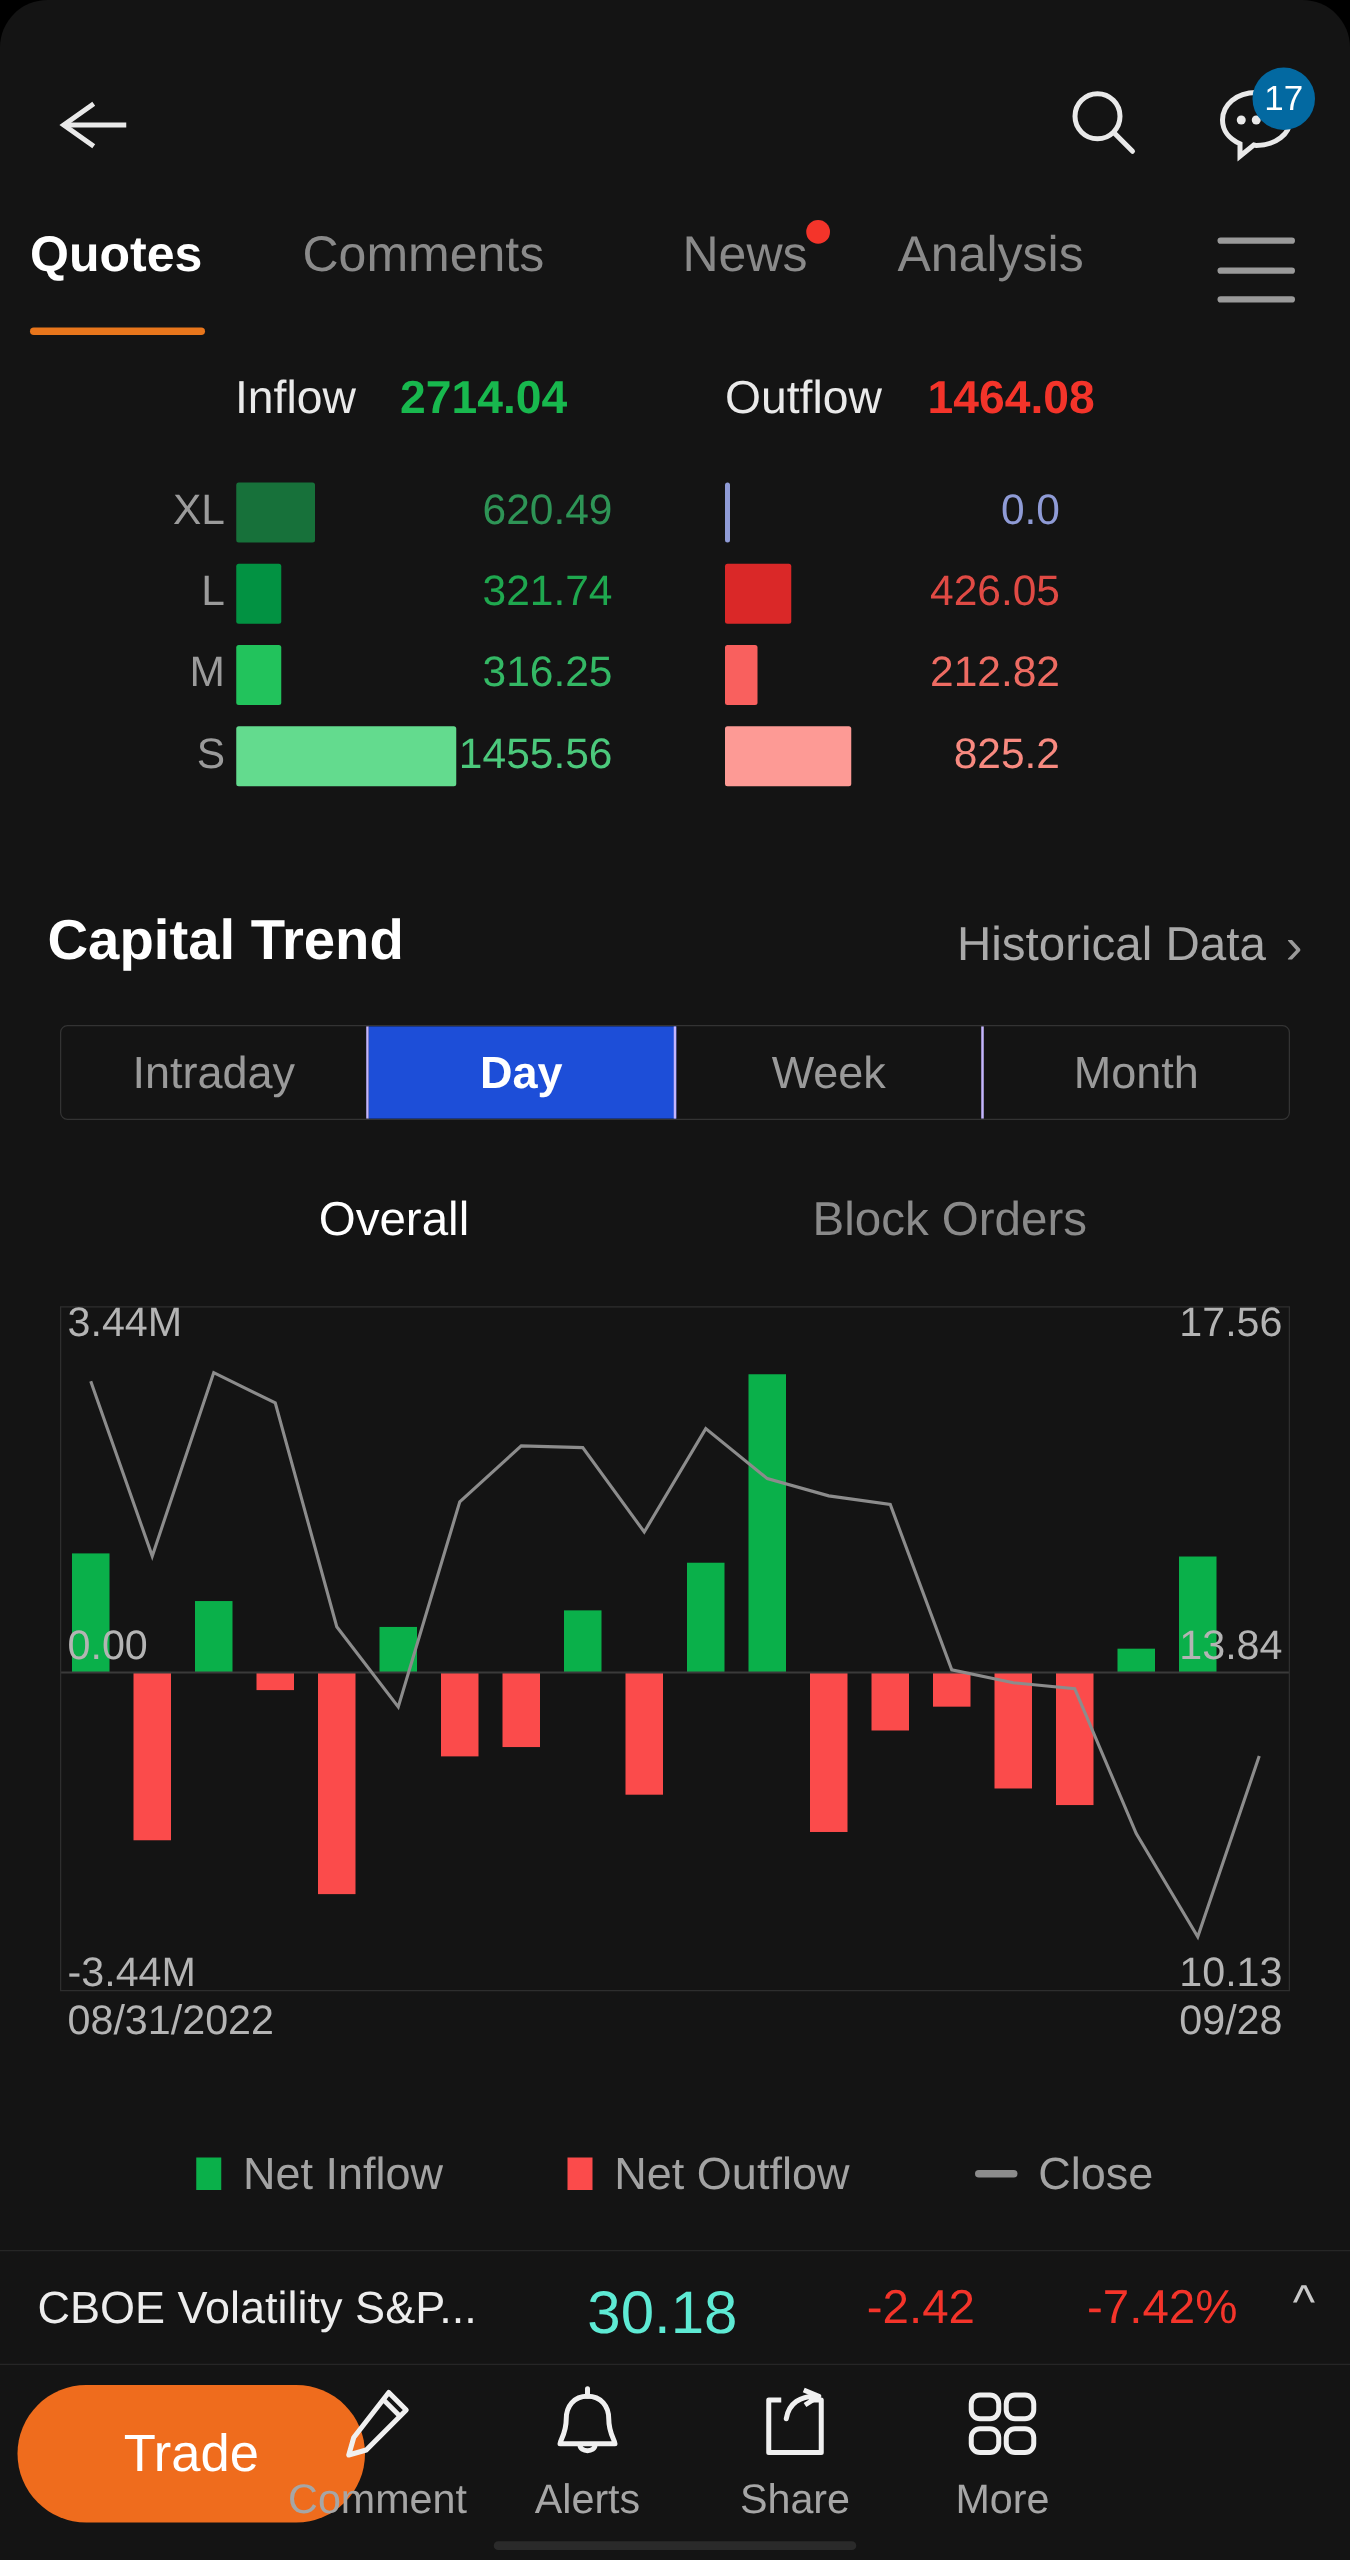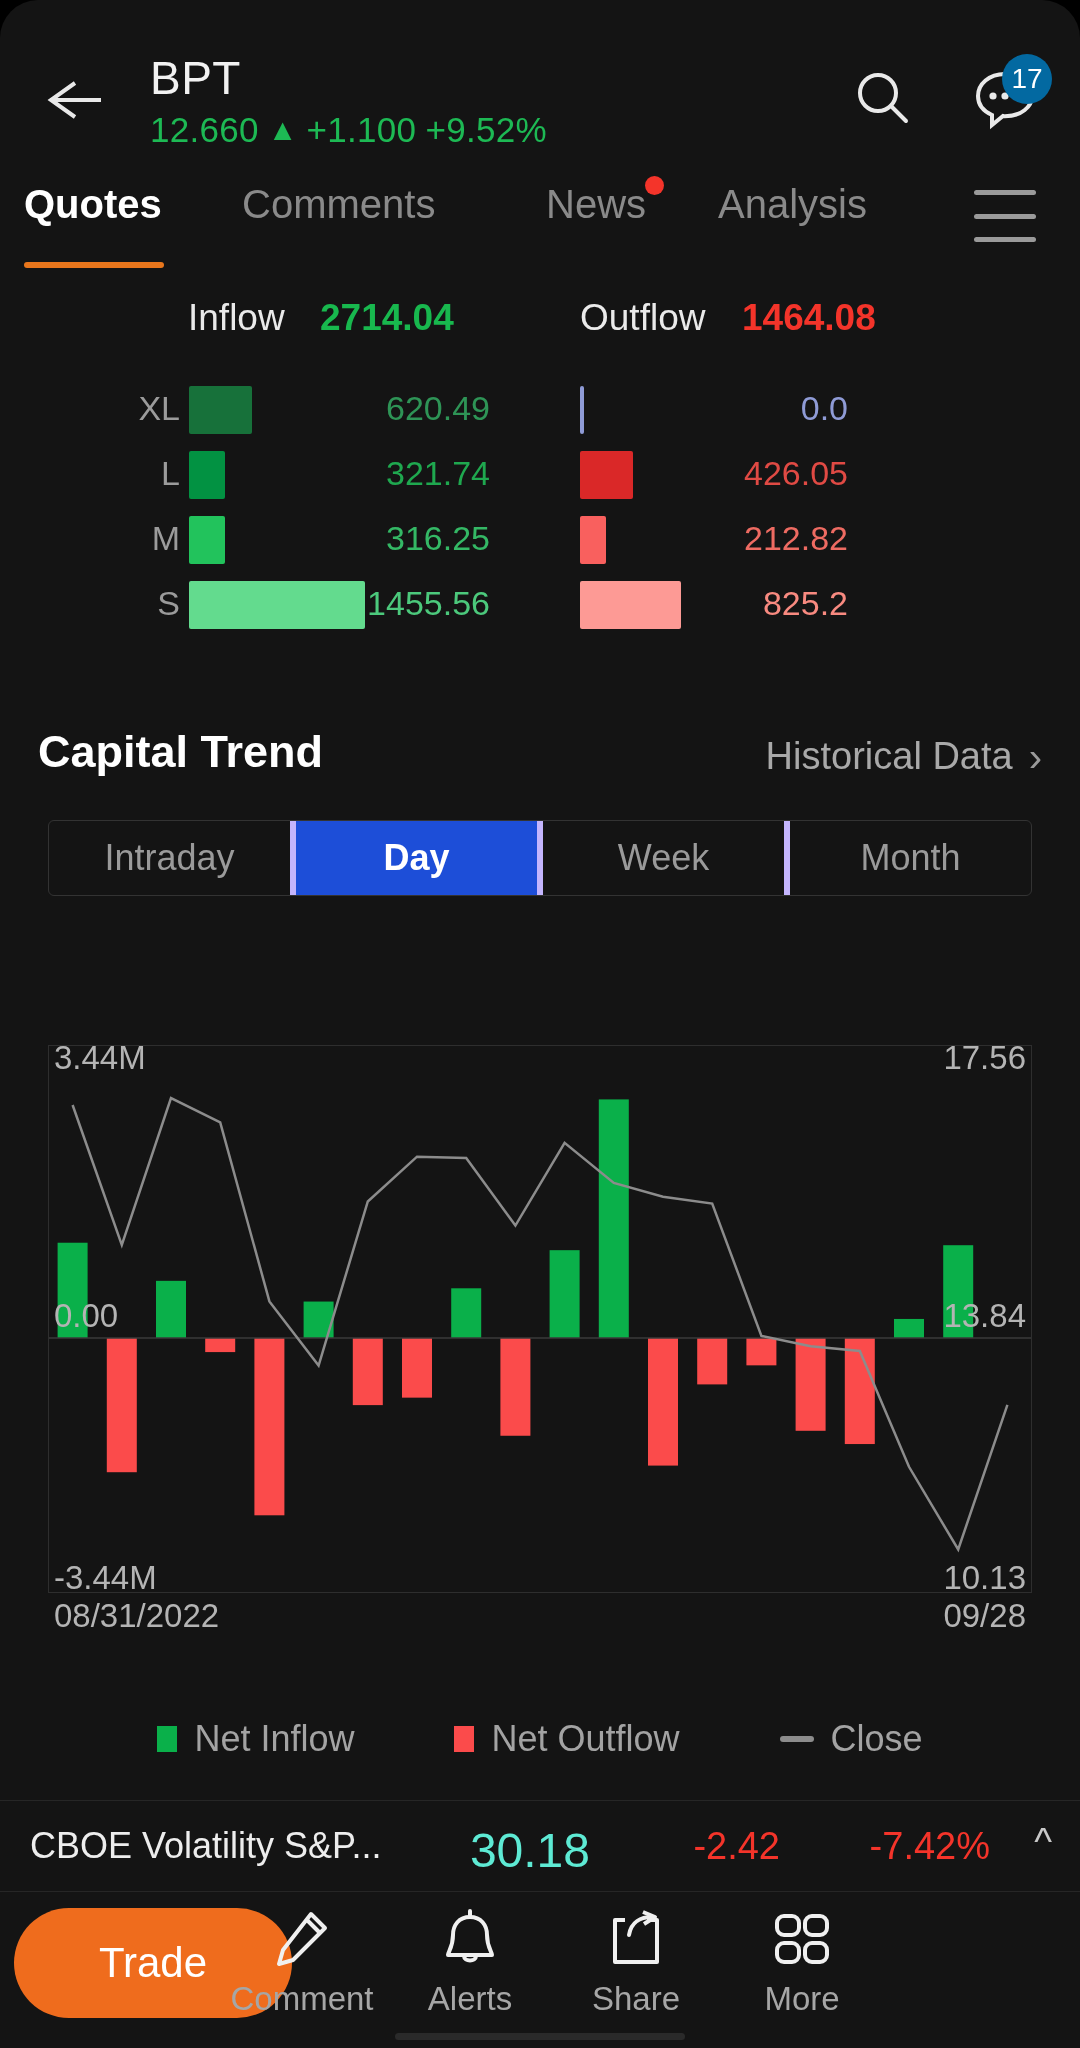--- a/index.html
+++ b/index.html
@@ -60,21 +60,21 @@
   .ct-title{ position:absolute; left:38px; top:726px; font-size:45px; font-weight:bold; color:#fff; }
   .ct-link{ position:absolute; right:38px; top:735px; display:flex; align-items:center; gap:16px; font-size:38px; color:#a9a9a9; }
   .chev{ font-size:40px; color:#9a9a9a; line-height:1; }
 
   .seg{
     position:absolute; left:48px; top:820px; width:984px; height:76px;
     border:1px solid #333; border-radius:6px; display:flex; overflow:hidden;
   }
   .seg-item{
     flex:1; display:flex; align-items:center; justify-content:center;
-    font-size:36px; color:#9a9a9a; border-right:6px solid #c4b5fd;
+    font-size:36px; color:#9a9a9a; border-right:2px solid #c4b5fd;
   }
   .seg-item:last-child{ border-right:none; }
   .seg-item.active{ background:#1d4ed8; color:#fff; font-weight:bold; }
 
   .subtabs{ position:absolute; left:0; top:955px; width:1080px; height:60px; }
   .subtab{ position:absolute; font-size:38px; color:#8a8a8a; }
   .subtab.active{ color:#fff; }
 
   
   .chart-wrap{ position:absolute; left:48px; top:1045px; width:984px; height:548px; }
@@ -127,29 +127,20 @@
 <div id="app">
 
   <div class="header">
     <div class="back-btn">
       <svg width="60" height="50" viewBox="0 0 60 50">
         <path d="M30 8 L6 25 L30 42" fill="none" stroke="#e9e9e9" stroke-width="4"></path>
         <line x1="6" y1="25" x2="56" y2="25" stroke="#e9e9e9" stroke-width="4"></line>
       </svg>
     </div>
 
-    <div class="sym-wrap">
-      <div class="sym">BPT</div>
-      <div class="quote-row">
-        <span class="q-price">12.660</span>
-        <span class="q-arrow">▲</span>
-        <span class="q-chg">+1.100</span>
-        <span class="q-pct">+9.52%</span>
-      </div>
-    </div>
 
     <div class="hdr-icons">
       <div class="ic-btn">
         <svg width="62" height="62" viewBox="0 0 62 62">
           <circle cx="26" cy="25" r="18" fill="none" stroke="#e9e9e9" stroke-width="4"></circle>
           <line x1="39" y1="38" x2="54" y2="53" stroke="#e9e9e9" stroke-width="4" stroke-linecap="round"></line>
         </svg>
       </div>
       <div class="ic-btn">
         <svg width="64" height="62" viewBox="0 0 64 62">
@@ -229,20 +220,24 @@
     <span class="chev">›</span>
   </div>
 
   <div class="seg">
     <div class="seg-item">Intraday</div>
     <div class="seg-item active">Day</div>
     <div class="seg-item">Week</div>
     <div class="seg-item">Month</div>
   </div>
 
+  <div class="subtabs">
+    <div class="subtab active" style="left:255px;">Overall</div>
+    <div class="subtab" style="left:650px;">Block Orders</div>
+  </div>
 
   <div class="chart-wrap">
     <div class="frame"></div>
     <svg id="plot" width="984" height="548" viewBox="0 0 984 548">
         <rect x="9.600000000000001" y="197.72383720930233" width="30" height="95.27616279069767" fill="#0ab04a"></rect>
         <rect x="58.80000000000001" y="293" width="30" height="134.21511627906978" fill="#fb4b4b"></rect>
         <rect x="108" y="235.8343023255814" width="30" height="57.1656976744186" fill="#0ab04a"></rect>
         <rect x="157.20000000000002" y="293" width="30" height="14.084302325581394" fill="#fb4b4b"></rect>
         <rect x="206.4" y="293" width="30" height="177.29651162790697" fill="#fb4b4b"></rect>
         <rect x="255.60000000000002" y="256.54651162790697" width="30" height="36.45348837209303" fill="#0ab04a"></rect>

